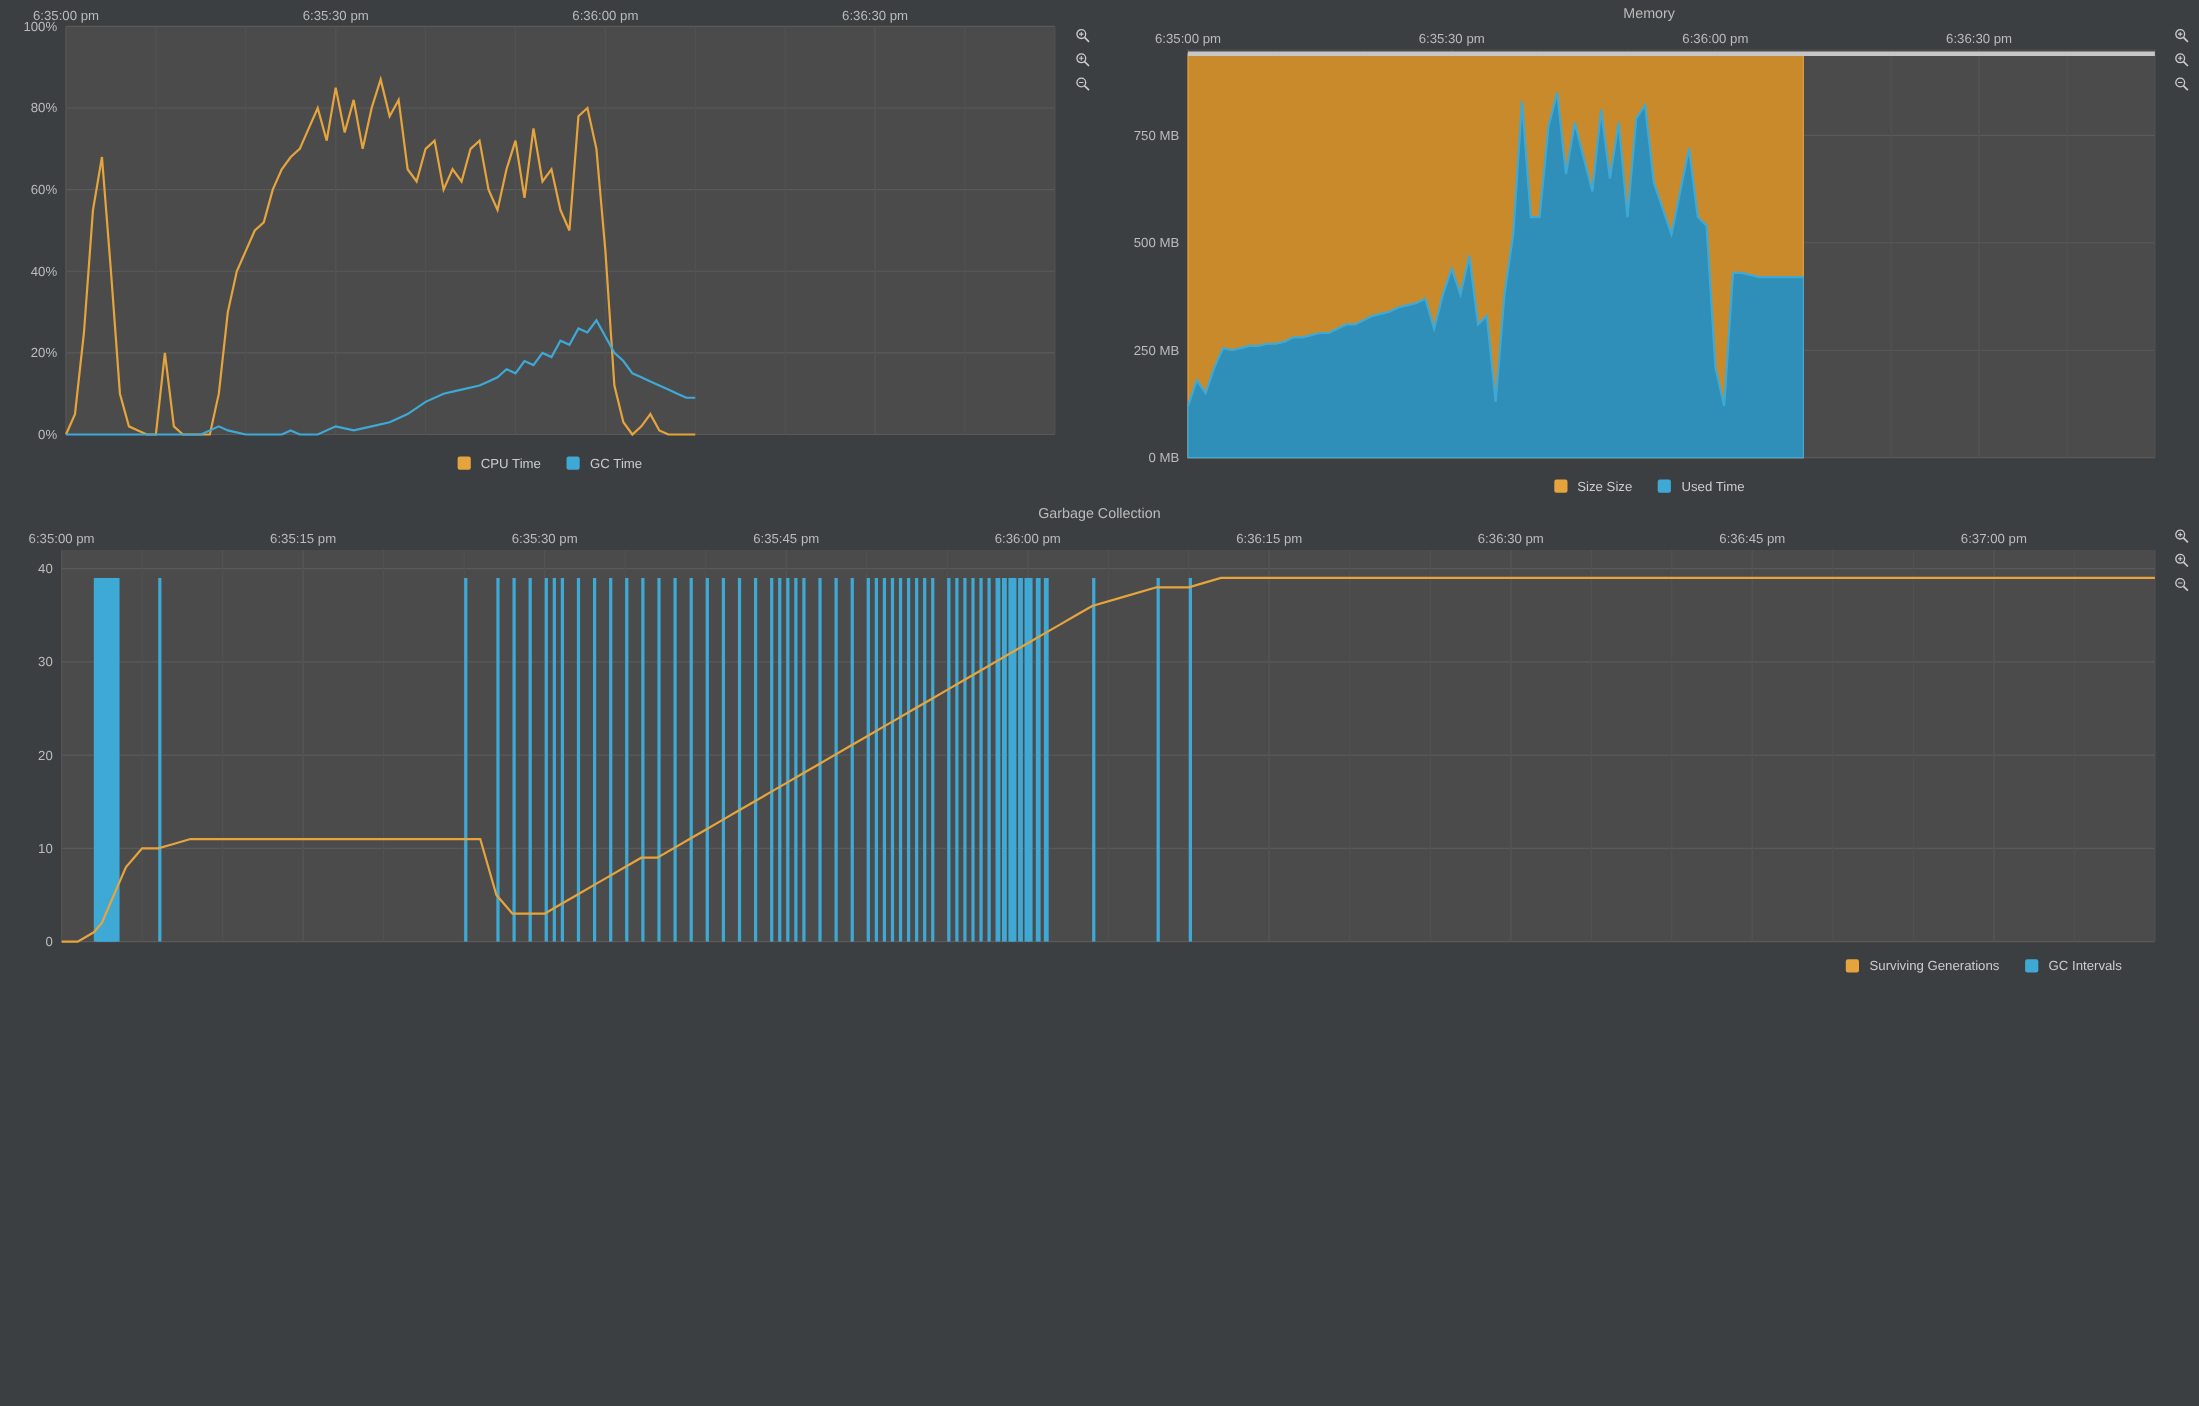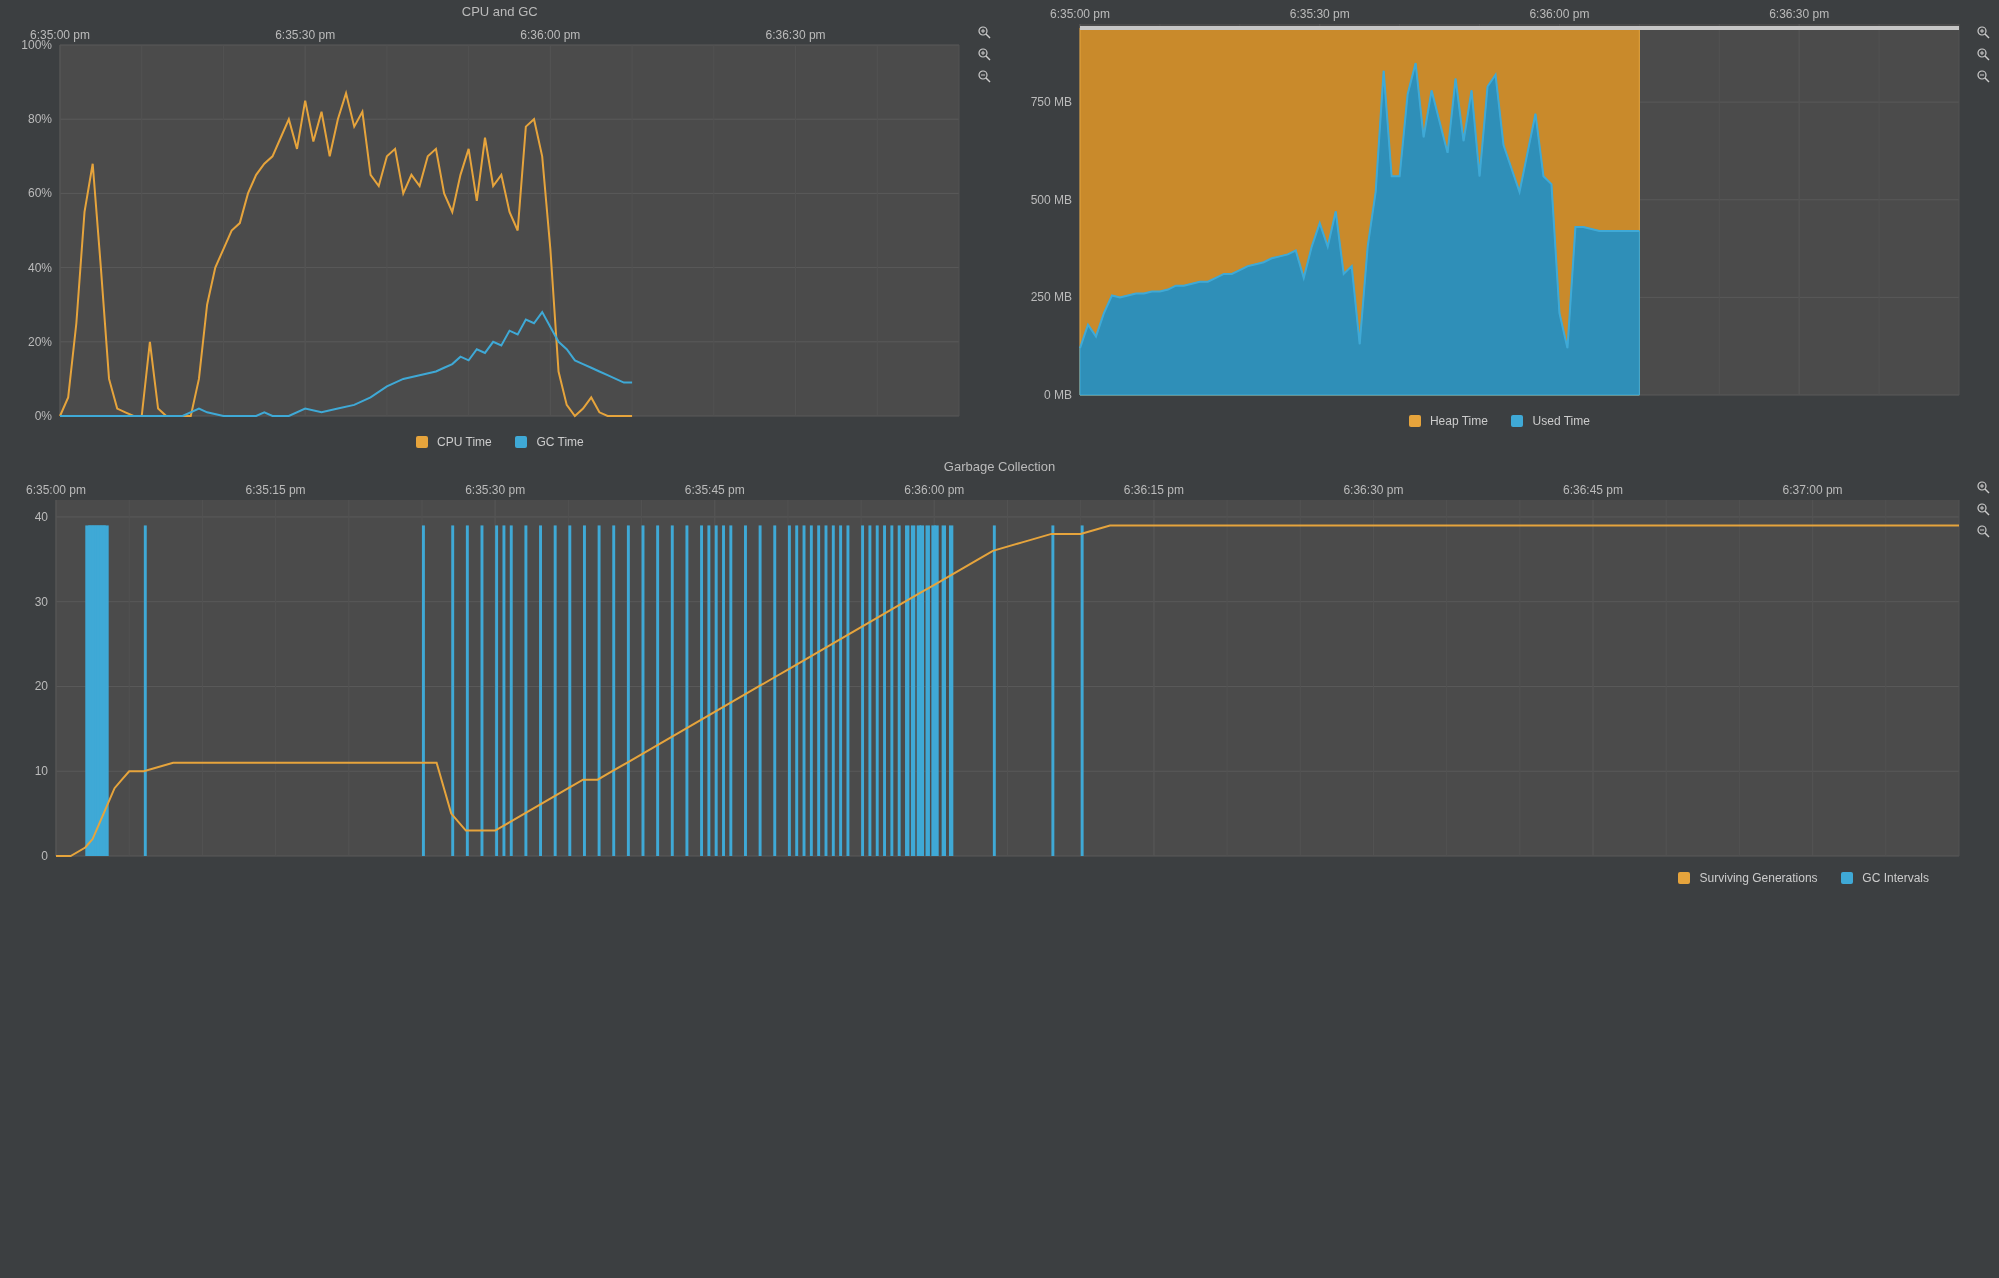--- a/index.html
+++ b/index.html
@@ -107,21 +107,20 @@
     stroke: #c6c6c6;
     stroke-width: 4;
   }
 </style>
 </head>
 <body>
 
 <div class="top-row">
 
   <div class="chart-frame">
-    <div class="panel-title">CPU and GC</div>
     <svg id="svg-cpu" width="999" height="405">
         <rect x="60" y="24" width="899" height="371" class="plot-bg"></rect>
         <line x1="60" y1="395" x2="959" y2="395" class="grid-line"></line>
         <text x="52" y="399" text-anchor="end" class="axis-text">0%</text>
         <line x1="60" y1="320.8" x2="959" y2="320.8" class="grid-line"></line>
         <text x="52" y="324.8" text-anchor="end" class="axis-text">20%</text>
         <line x1="60" y1="246.6" x2="959" y2="246.6" class="grid-line"></line>
         <text x="52" y="250.6" text-anchor="end" class="axis-text">40%</text>
         <line x1="60" y1="172.4" x2="959" y2="172.4" class="grid-line"></line>
         <text x="52" y="176.4" text-anchor="end" class="axis-text">60%</text>
@@ -183,20 +182,21 @@
           <svg width="14" height="14">
             <circle cx="6" cy="6" r="4" fill="none" stroke="#ccc" stroke-width="1.2"></circle>
             <line x1="9" y1="9" x2="13" y2="13" stroke="#ccc" stroke-width="1.5"></line>
             <line x1="4" y1="6" x2="8" y2="6" stroke="#ccc"></line>
           </svg>
         </div>
     </div>
   </div>
 
   <div class="chart-frame">
+    <div class="panel-title">Memory</div>
     <svg id="svg-mem" width="999" height="405">
         <rect x="80" y="24" width="879" height="371" class="plot-bg"></rect>
         <line x1="80" y1="395" x2="959" y2="395" class="grid-line"></line>
         <text x="72" y="399" text-anchor="end" class="axis-text">0 MB</text>
         <line x1="80" y1="297.36842105263156" x2="959" y2="297.36842105263156" class="grid-line"></line>
         <text x="72" y="301.36842105263156" text-anchor="end" class="axis-text">250 MB</text>
         <line x1="80" y1="199.73684210526318" x2="959" y2="199.73684210526318" class="grid-line"></line>
         <text x="72" y="203.73684210526318" text-anchor="end" class="axis-text">500 MB</text>
         <line x1="80" y1="102.10526315789474" x2="959" y2="102.10526315789474" class="grid-line"></line>
         <text x="72" y="106.10526315789474" text-anchor="end" class="axis-text">750 MB</text>
@@ -221,21 +221,21 @@
         <line x1="879.090909090909" y1="24" x2="879.090909090909" y2="395" class="grid-line-minor"></line>
         <line x1="959" y1="24" x2="959" y2="395" class="grid-line-minor"></line>
         <path d="M 80 395 L 80 27.90526315789475 L 639.3636363636364 27.90526315789475 L 639.3636363636364 395 Z" class="area-orange"></path>
         <line x1="80" y1="27.90526315789475" x2="959" y2="27.90526315789475" class="heap-top-bar"></line>
         <path d="M 80 348.13684210526316 L 87.99090909090908 324.7052631578947 L 95.98181818181818 336.42105263157896 L 103.97272727272727 312.9894736842105 L 111.96363636363637 295.4157894736842 L 119.95454545454545 297.36842105263156 L 127.94545454545454 295.4157894736842 L 135.93636363636364 293.4631578947368 L 143.92727272727274 293.4631578947368 L 151.91818181818184 291.5105263157895 L 159.9090909090909 291.5105263157895 L 167.9 289.5578947368421 L 175.89090909090908 285.65263157894736 L 183.88181818181818 285.65263157894736 L 191.87272727272727 283.7 L 199.86363636363637 281.7473684210526 L 207.85454545454544 281.7473684210526 L 215.84545454545454 277.8421052631579 L 223.83636363636364 273.93684210526317 L 231.82727272727274 273.93684210526317 L 239.8181818181818 270.0315789473684 L 247.8090909090909 266.12631578947367 L 255.8 264.1736842105263 L 263.79090909090905 262.2210526315789 L 271.78181818181815 258.3157894736842 L 279.77272727272725 256.36315789473684 L 287.76363636363635 254.41052631578947 L 295.75454545454545 250.50526315789475 L 303.74545454545455 277.8421052631579 L 311.73636363636365 246.6 L 319.72727272727275 223.16842105263157 L 327.7181818181818 246.6 L 335.7090909090909 211.45263157894738 L 343.7 273.93684210526317 L 351.6909090909091 266.12631578947367 L 359.6818181818182 344.2315789473684 L 367.6727272727273 246.6 L 375.6636363636364 191.92631578947368 L 383.6545454545455 70.86315789473684 L 391.6454545454545 176.30526315789476 L 399.6363636363636 176.30526315789476 L 407.6272727272727 94.2947368421053 L 415.6181818181818 63.05263157894734 L 423.6090909090909 137.25263157894733 L 431.6 90.38947368421054 L 439.5909090909091 121.63157894736844 L 447.58181818181816 152.8736842105263 L 455.57272727272726 78.67368421052635 L 463.56363636363636 141.1578947368421 L 471.55454545454546 90.38947368421054 L 479.5454545454545 176.30526315789476 L 487.5363636363636 86.48421052631579 L 495.5272727272727 74.7684210526316 L 503.5181818181818 145.06315789473686 L 511.5090909090909 168.49473684210525 L 519.5 191.92631578947368 L 527.4909090909091 152.8736842105263 L 535.4818181818182 113.82105263157894 L 543.4727272727273 176.30526315789476 L 551.4636363636364 184.1157894736842 L 559.4545454545455 312.9894736842105 L 567.4454545454546 348.13684210526316 L 575.4363636363636 227.0736842105263 L 583.4272727272728 227.0736842105263 L 591.4181818181818 229.02631578947367 L 599.409090909091 230.97894736842105 L 607.4 230.97894736842105 L 615.3909090909091 230.97894736842105 L 623.3818181818182 230.97894736842105 L 631.3727272727273 230.97894736842105 L 639.3636363636364 230.97894736842105 L 639.3636363636364 395 L 80 395 Z" class="area-blue"></path>
         <path d="M 80 348.13684210526316 L 87.99090909090908 324.7052631578947 L 95.98181818181818 336.42105263157896 L 103.97272727272727 312.9894736842105 L 111.96363636363637 295.4157894736842 L 119.95454545454545 297.36842105263156 L 127.94545454545454 295.4157894736842 L 135.93636363636364 293.4631578947368 L 143.92727272727274 293.4631578947368 L 151.91818181818184 291.5105263157895 L 159.9090909090909 291.5105263157895 L 167.9 289.5578947368421 L 175.89090909090908 285.65263157894736 L 183.88181818181818 285.65263157894736 L 191.87272727272727 283.7 L 199.86363636363637 281.7473684210526 L 207.85454545454544 281.7473684210526 L 215.84545454545454 277.8421052631579 L 223.83636363636364 273.93684210526317 L 231.82727272727274 273.93684210526317 L 239.8181818181818 270.0315789473684 L 247.8090909090909 266.12631578947367 L 255.8 264.1736842105263 L 263.79090909090905 262.2210526315789 L 271.78181818181815 258.3157894736842 L 279.77272727272725 256.36315789473684 L 287.76363636363635 254.41052631578947 L 295.75454545454545 250.50526315789475 L 303.74545454545455 277.8421052631579 L 311.73636363636365 246.6 L 319.72727272727275 223.16842105263157 L 327.7181818181818 246.6 L 335.7090909090909 211.45263157894738 L 343.7 273.93684210526317 L 351.6909090909091 266.12631578947367 L 359.6818181818182 344.2315789473684 L 367.6727272727273 246.6 L 375.6636363636364 191.92631578947368 L 383.6545454545455 70.86315789473684 L 391.6454545454545 176.30526315789476 L 399.6363636363636 176.30526315789476 L 407.6272727272727 94.2947368421053 L 415.6181818181818 63.05263157894734 L 423.6090909090909 137.25263157894733 L 431.6 90.38947368421054 L 439.5909090909091 121.63157894736844 L 447.58181818181816 152.8736842105263 L 455.57272727272726 78.67368421052635 L 463.56363636363636 141.1578947368421 L 471.55454545454546 90.38947368421054 L 479.5454545454545 176.30526315789476 L 487.5363636363636 86.48421052631579 L 495.5272727272727 74.7684210526316 L 503.5181818181818 145.06315789473686 L 511.5090909090909 168.49473684210525 L 519.5 191.92631578947368 L 527.4909090909091 152.8736842105263 L 535.4818181818182 113.82105263157894 L 543.4727272727273 176.30526315789476 L 551.4636363636364 184.1157894736842 L 559.4545454545455 312.9894736842105 L 567.4454545454546 348.13684210526316 L 575.4363636363636 227.0736842105263 L 583.4272727272728 227.0736842105263 L 591.4181818181818 229.02631578947367 L 599.409090909091 230.97894736842105 L 607.4 230.97894736842105 L 615.3909090909091 230.97894736842105 L 623.3818181818182 230.97894736842105 L 631.3727272727273 230.97894736842105 L 639.3636363636364 230.97894736842105" class="series-blue"></path>
       </svg>
     <div class="legend">
       <span class="legend-item">
         <span class="legend-swatch" style="background:#e6a43c"></span>
-        <span>Heap Time</span>
+        <span>Size Size</span>
       </span>
       <span class="legend-item">
         <span class="legend-swatch" style="background:#3fa9d6"></span>
         <span>Used Time</span>
       </span>
     </div>
     <div class="zoom-tools">
       <div class="zoom-btn">
           <svg width="14" height="14">
             <circle cx="6" cy="6" r="4" fill="none" stroke="#ccc" stroke-width="1.2"></circle>

